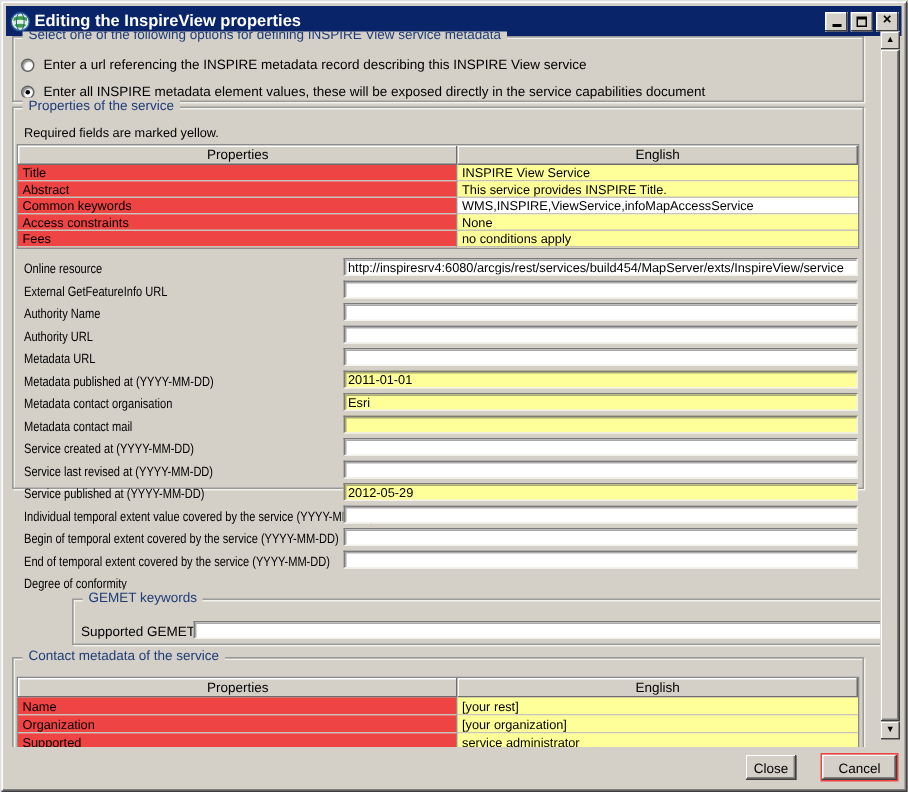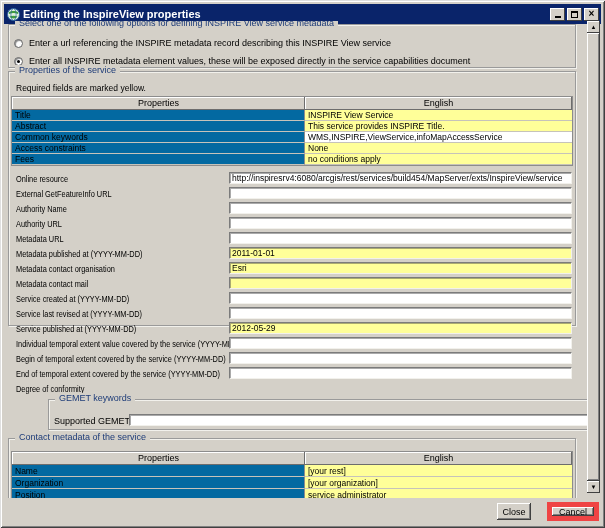--- a/index.html
+++ b/index.html
@@ -38,21 +38,21 @@
   .radio .dot{width:3px;height:3px;border-radius:50%;background:#000;}
   .radio-label{font-size:9px;margin-left:6px;white-space:nowrap;}
   
   .ptable{position:absolute;left:2px;right:2px;border:1px solid #8c8c8c;background:#fff;}
   .trow{display:flex;}
   .th{background:#D4D0C8;text-align:center;font-size:9px;height:13px;line-height:12px;
     box-shadow:inset -1px -1px 0 #6d6d6d, inset 1px 1px 0 #fff;overflow:hidden;}
   .tc-prop{width:293px;flex:0 0 auto;}
   .tc-val{flex:1;}
   .td{font-size:8.5px;height:11px;line-height:11px;padding:0 3px;white-space:nowrap;overflow:hidden;}
-  .td.tc-prop{background:#0369a1;border-right:1px solid #8c8c8c;border-bottom:1px solid #c6c3ba;}
+  .td.tc-prop{background:#ef4444;border-right:1px solid #8c8c8c;border-bottom:1px solid #c6c3ba;}
   .td.tc-val{background:#fff;border-bottom:1px solid #c6c3ba;}
   .td.req{background:var(--required_yellow,#FFFF99);}
   .ctable .td{height:12px;line-height:12px;}
   .note{position:absolute;top:11px;left:7px;font-size:8.5px;}
   
   .fields{position:absolute;left:2px;right:2px;}
   .f-row{position:relative;height:15px;}
   .f-label{position:absolute;left:5px;top:3px;font-size:9px;white-space:nowrap;
     transform:scaleX(0.82);transform-origin:0 50%;}
   .f-input{position:absolute;left:218px;top:1px;width:343px;height:12px;
@@ -78,21 +78,21 @@
     font-size:6px;line-height:12px;text-align:center;color:#000;}
   .sb-up{top:0;}
   .sb-down{bottom:0;}
   .sb-thumb{position:absolute;left:0;top:12px;width:13px;height:448px;background:#D4D0C8;
     box-shadow:inset -1px -1px 0 #404040, inset 1px 1px 0 #fff, inset -2px -2px 0 #808080;}
   
   .btn{position:absolute;height:17px;background:#D4D0C8;border:none;font-family:inherit;
     font-size:9px;color:#000;padding:0;
     box-shadow:inset -1px -1px 0 #404040, inset 1px 1px 0 #fff, inset -2px -2px 0 #808080;}
   .btn-close{left:497px;top:503px;width:34px;}
-  .btn-cancel{left:547px;top:502px;width:52px;height:19px;border:5px solid #ef4444;}
+  .btn-cancel{left:547px;top:502px;width:52px;height:19px;border:1px solid #ef4444;}
 </style>
 </head>
 <body>
 
 <div class="dialog">
 
   <div class="titlebar">
     <svg class="ticon" viewBox="0 0 13 13">
       <circle cx="6.5" cy="6.5" r="6" fill="#dff0df" stroke="#2b5f9e" stroke-width="1"></circle>
       <path d="M2 4 C4 2.5 9 2.5 11 4 L11 6 C8 4.8 5 4.8 2 6 Z" fill="#3f9e3f"></path>
@@ -240,21 +240,21 @@
           </div>
           <div class="trow">
             <div class="td tc-prop">Name</div>
             <div class="td tc-val req">[your rest]</div>
           </div>
           <div class="trow">
             <div class="td tc-prop">Organization</div>
             <div class="td tc-val req">[your organization]</div>
           </div>
           <div class="trow">
-            <div class="td tc-prop">Position</div>
+            <div class="td tc-prop">Supported</div>
             <div class="td tc-val req">service administrator</div>
           </div>
         </div>
     </div>
 
   </div>
 
   <div class="scrollbar">
     <div class="sb-btn sb-up">▲</div>
     <div class="sb-thumb"></div>

